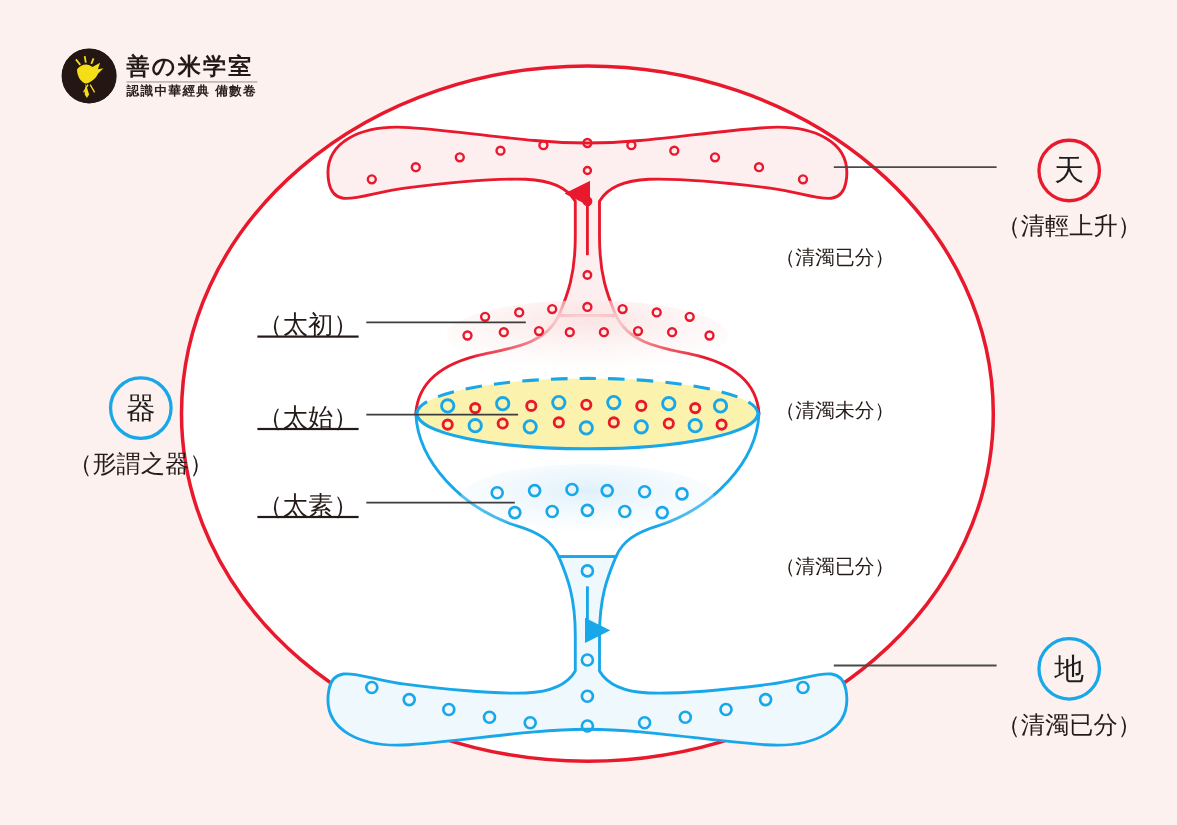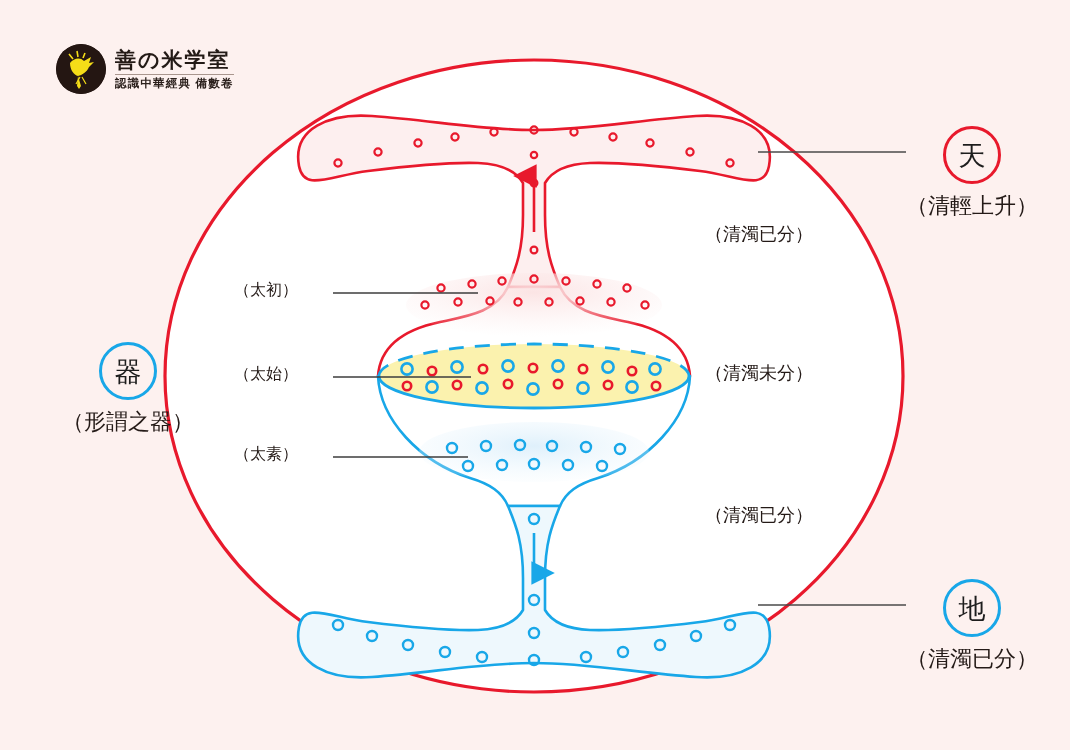--- a/index.html
+++ b/index.html
@@ -106,21 +106,21 @@
   }
 
   
   .anno {
     position: absolute;
     font-size: 18px;
     color: #241a17;
     white-space: nowrap;
     font-family: "DejaVu Sans", "Liberation Sans", sans-serif;
   }
-  .anno.left-label { font-size: 16px; }
+  .anno.left-label { font-size: 23px; text-decoration: underline; }
 </style>
 </head>
 <body>
 
 <div id="stage">
 
   <svg class="diagram" viewBox="0 0 1070 750">
     <defs>
       <radialGradient id="redHaze" cx="50%" cy="30%" r="70%">
         <stop offset="0%" stop-color="#fbe4e4" stop-opacity="1"></stop>

